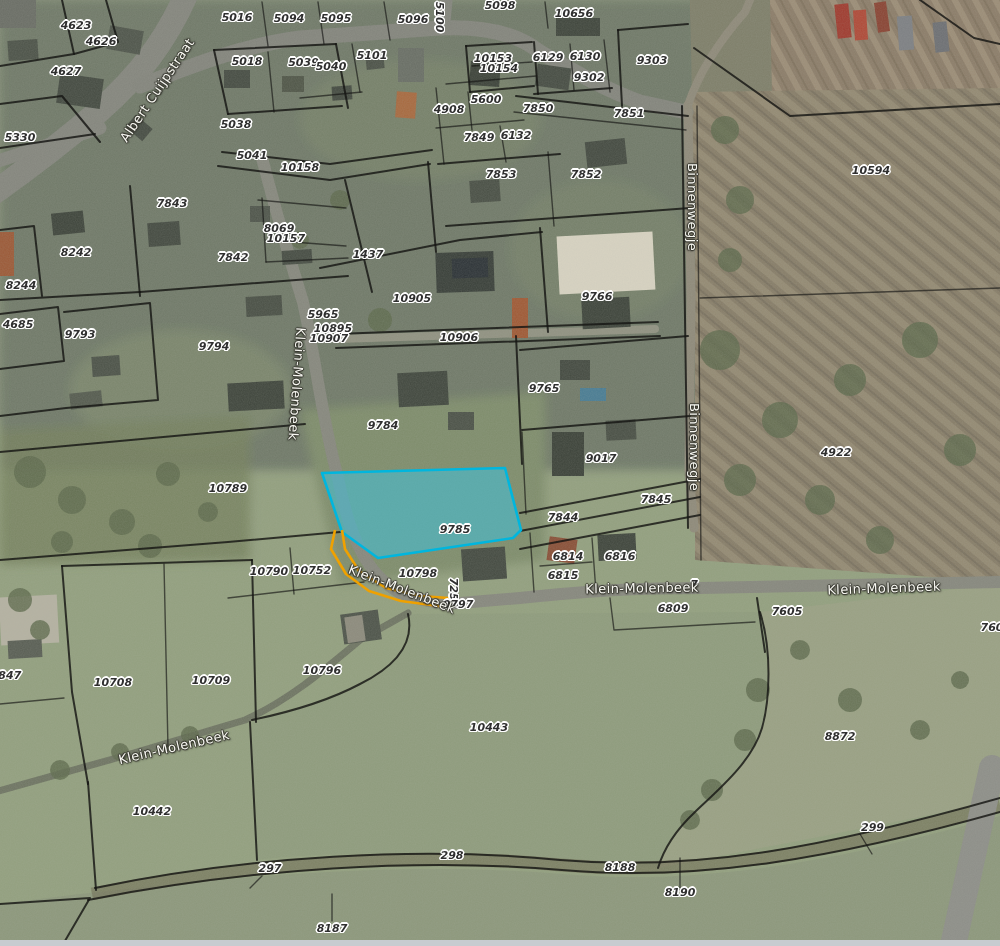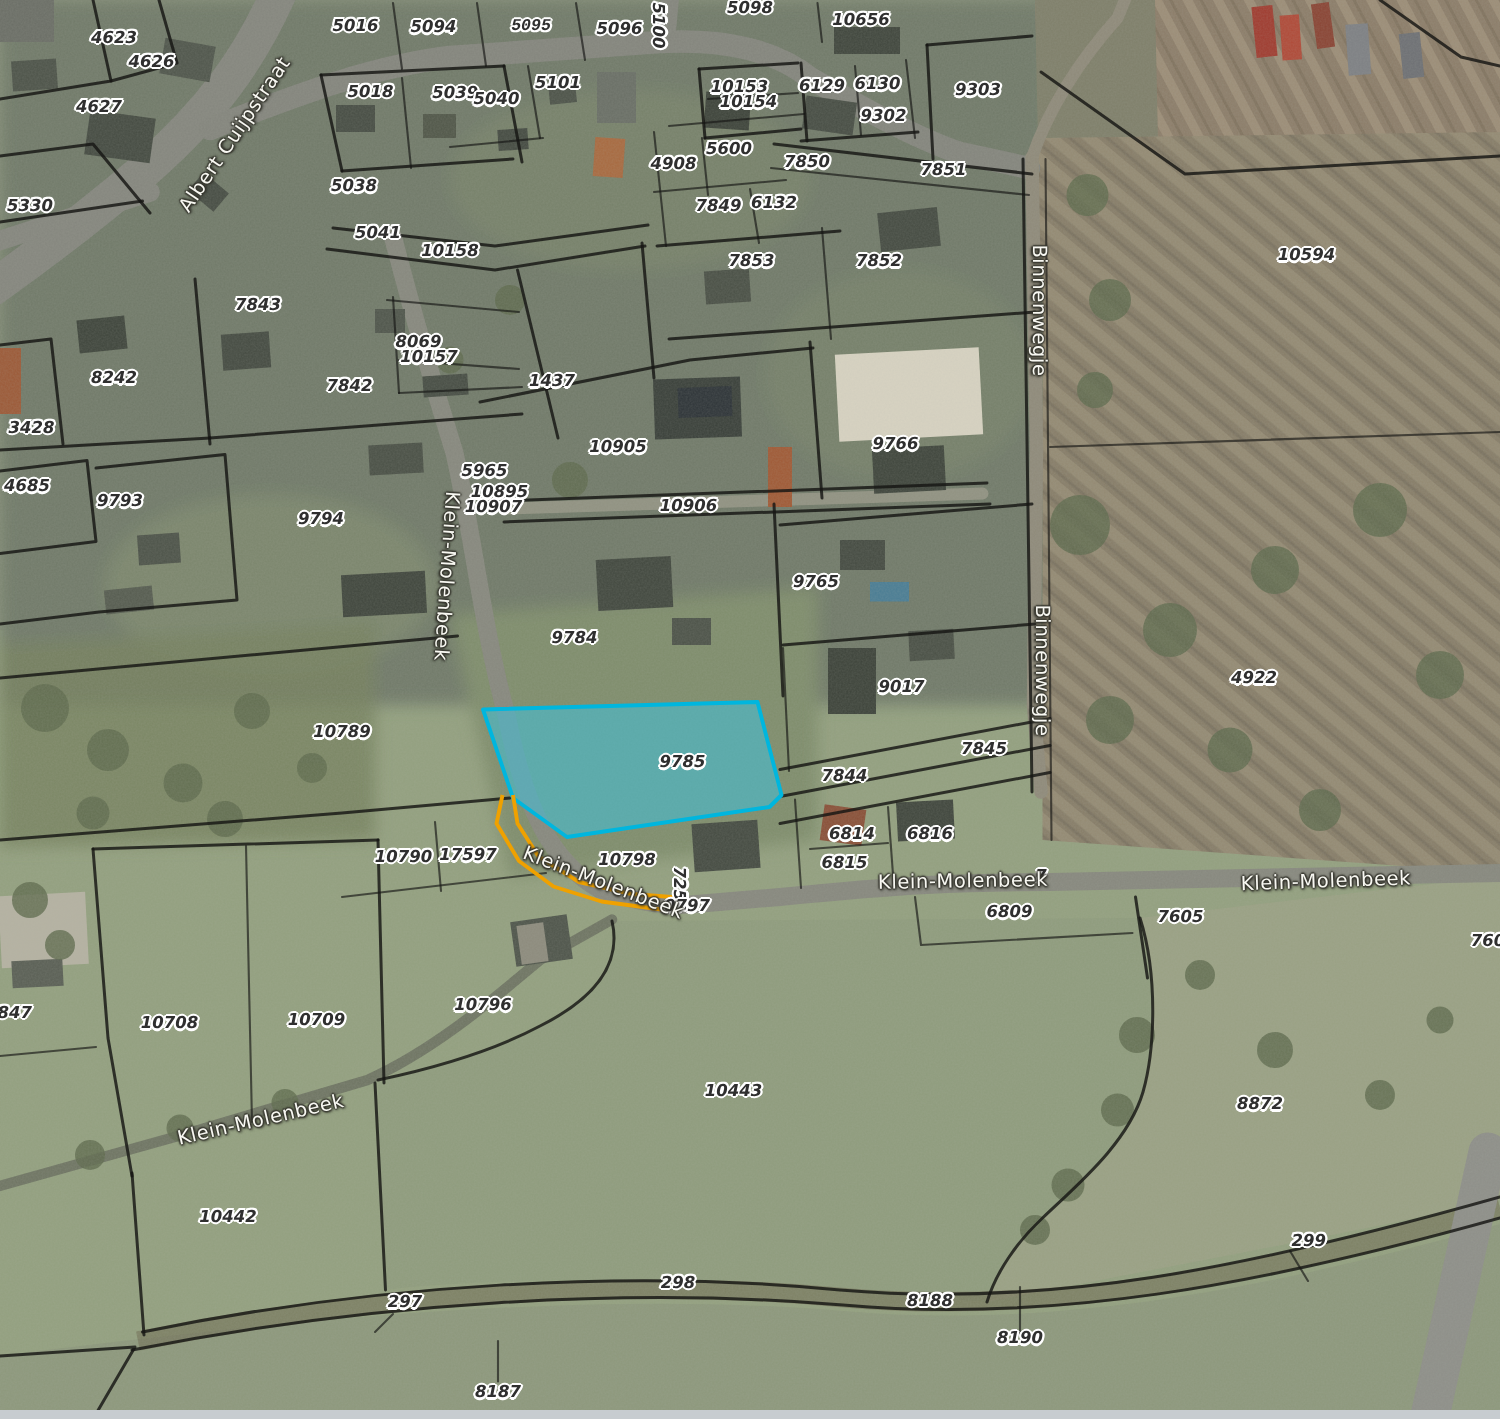--- a/index.html
+++ b/index.html
@@ -267,21 +267,21 @@
   <rect x="0" y="940" width="1000" height="6" fill="#c7ccd0"></rect>
 </svg>
 
 <div class="labels" id="labels">
       <div class="plabel" style="left: 76px; top: 25px;">4623</div>
       <div class="plabel" style="left: 101px; top: 41px;">4626</div>
       <div class="plabel" style="left: 66px; top: 71px;">4627</div>
       <div class="plabel" style="left: 20px; top: 137px;">5330</div>
       <div class="plabel" style="left: 237px; top: 17px;">5016</div>
       <div class="plabel" style="left: 289px; top: 18px;">5094</div>
-      <div class="plabel" style="left: 354px; top: 18px; font-family: Liberation Mono, monospace;">5095</div>
+      <div class="plabel" style="left: 336px; top: 18px;">5095</div>
       <div class="plabel" style="left: 413px; top: 19px;">5096</div>
       <div class="plabel" style="left: 439px; top: 17px; transform: translate(-50%, -50%) rotate(90deg);">5100</div>
       <div class="plabel" style="left: 500px; top: 5px;">5098</div>
       <div class="plabel" style="left: 574px; top: 13px;">10656</div>
       <div class="plabel" style="left: 247px; top: 61px;">5018</div>
       <div class="plabel" style="left: 290px; top: 62px; padding-left: 27px;">5039</div>
       <div class="plabel" style="left: 331px; top: 66px;">5040</div>
       <div class="plabel" style="left: 372px; top: 55px;">5101</div>
       <div class="plabel" style="left: 236px; top: 124px;">5038</div>
       <div class="plabel" style="left: 252px; top: 155px;">5041</div>
@@ -299,41 +299,41 @@
       <div class="plabel" style="left: 479px; top: 137px;">7849</div>
       <div class="plabel" style="left: 516px; top: 135px;">6132</div>
       <div class="plabel" style="left: 501px; top: 174px;">7853</div>
       <div class="plabel" style="left: 586px; top: 174px;">7852</div>
       <div class="plabel" style="left: 871px; top: 170px;">10594</div>
       <div class="plabel" style="left: 172px; top: 203px;">7843</div>
       <div class="plabel" style="left: 279px; top: 228px;">8069</div>
       <div class="plabel" style="left: 286px; top: 238px;">10157</div>
       <div class="plabel" style="left: 233px; top: 257px;">7842</div>
       <div class="plabel" style="left: 76px; top: 252px;">8242</div>
-      <div class="plabel" style="left: 21px; top: 285px;">3428</div>
+      <div class="plabel" style="left: 21px; top: 285px;">8244</div>
       <div class="plabel" style="left: 368px; top: 254px;">1437</div>
       <div class="plabel" style="left: 18px; top: 324px;">4685</div>
       <div class="plabel" style="left: 80px; top: 334px;">9793</div>
       <div class="plabel" style="left: 214px; top: 346px;">9794</div>
       <div class="plabel" style="left: 412px; top: 298px;">10905</div>
       <div class="plabel" style="left: 323px; top: 314px;">5965</div>
       <div class="plabel" style="left: 333px; top: 328px;">10895</div>
       <div class="plabel" style="left: 329px; top: 338px;">10907</div>
       <div class="plabel" style="left: 459px; top: 337px;">10906</div>
       <div class="plabel" style="left: 597px; top: 296px;">9766</div>
       <div class="plabel" style="left: 544px; top: 388px;">9765</div>
       <div class="plabel" style="left: 383px; top: 425px;">9784</div>
       <div class="plabel" style="left: 826px; top: 452px; padding-left: 20px;">4922</div>
       <div class="plabel" style="left: 601px; top: 458px;">9017</div>
       <div class="plabel" style="left: 228px; top: 488px;">10789</div>
-      <div class="plabel" style="left: 455px; top: 508px; text-align: right;">9785</div>
+      <div class="plabel" style="left: 455px; top: 529px; text-align: right;">9785</div>
       <div class="plabel" style="left: 656px; top: 499px;">7845</div>
       <div class="plabel" style="left: 563px; top: 517px;">7844</div>
       <div class="plabel" style="left: 269px; top: 571px;">10790</div>
-      <div class="plabel" style="left: 312px; top: 570px;">17597</div>
+      <div class="plabel" style="left: 312px; top: 570px;">10752</div>
       <div class="plabel" style="left: 418px; top: 573px;">10798</div>
       <div class="plabel" style="left: 568px; top: 556px;">6814</div>
       <div class="plabel" style="left: 620px; top: 556px;">6816</div>
       <div class="plabel" style="left: 563px; top: 575px;">6815</div>
       <div class="plabel" style="left: 453px; top: 593px; transform: translate(-50%, -50%) rotate(90deg);">7251</div>
       <div class="plabel" style="left: 458px; top: 604px;">0797</div>
       <div class="plabel" style="left: 694px; top: 584px;">7</div>
       <div class="plabel" style="left: 673px; top: 608px;">6809</div>
       <div class="plabel" style="left: 787px; top: 611px;">7605</div>
       <div class="plabel" style="left: 992px; top: 627px;">760</div>

